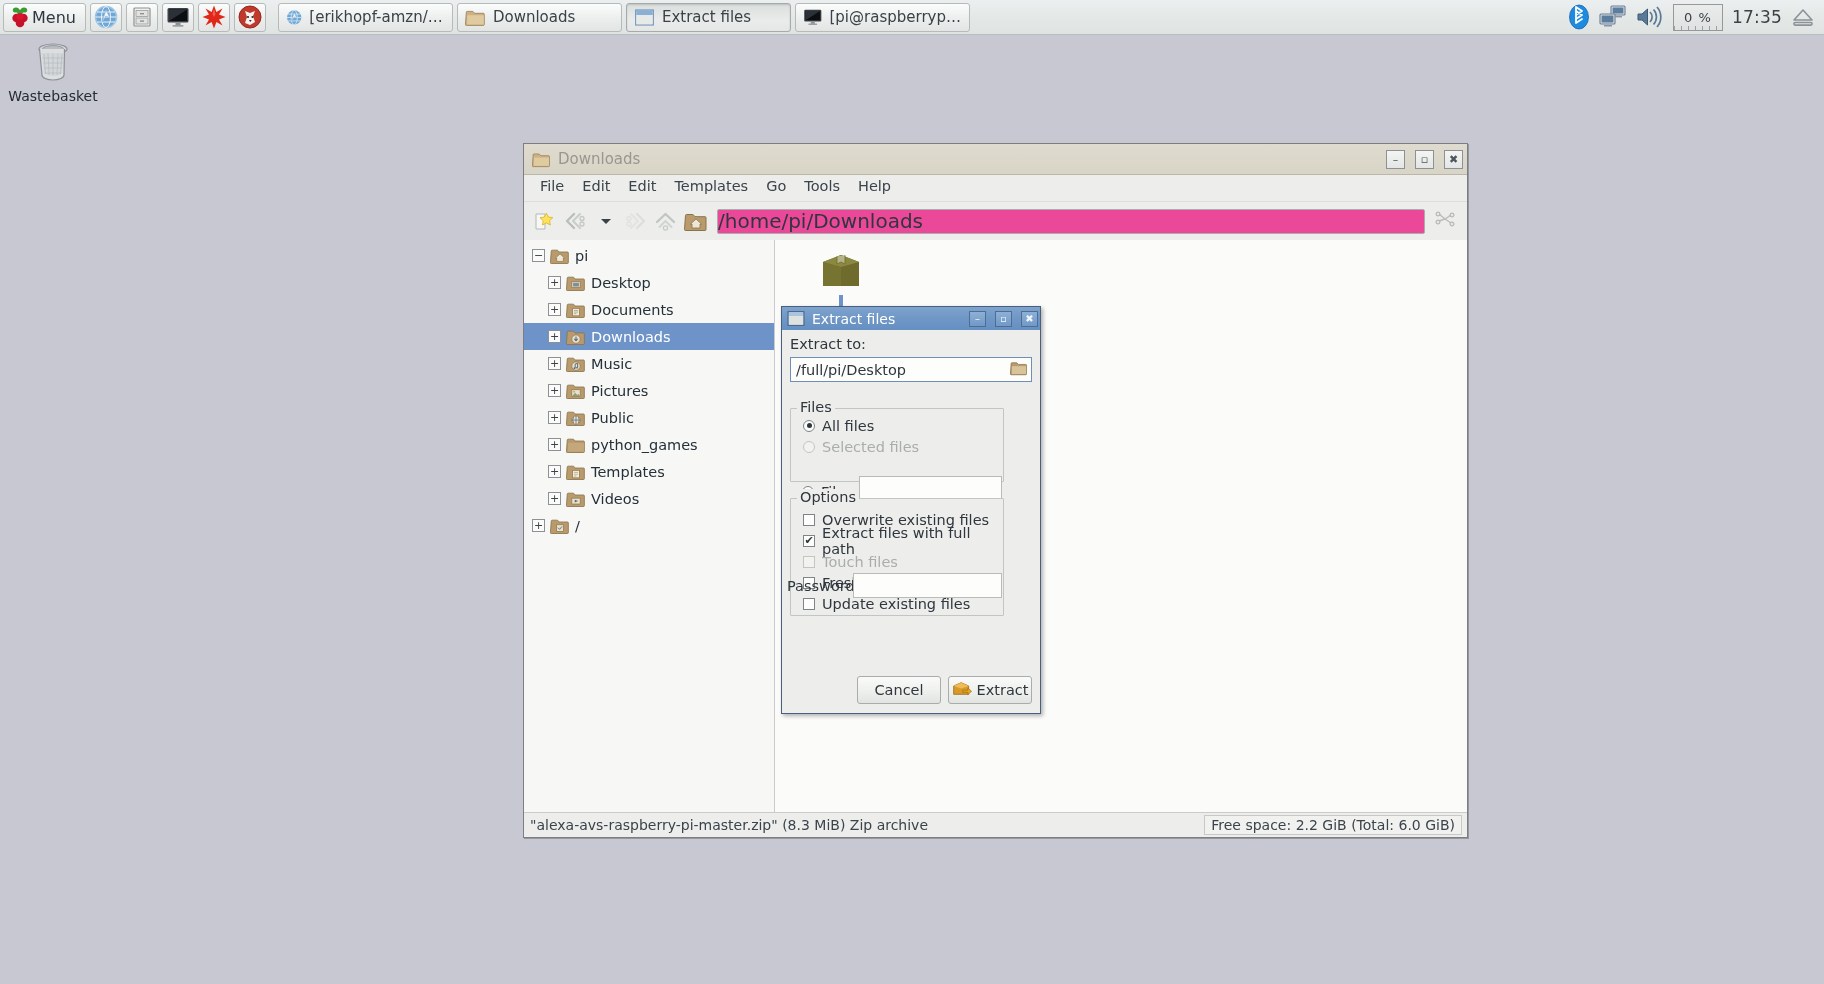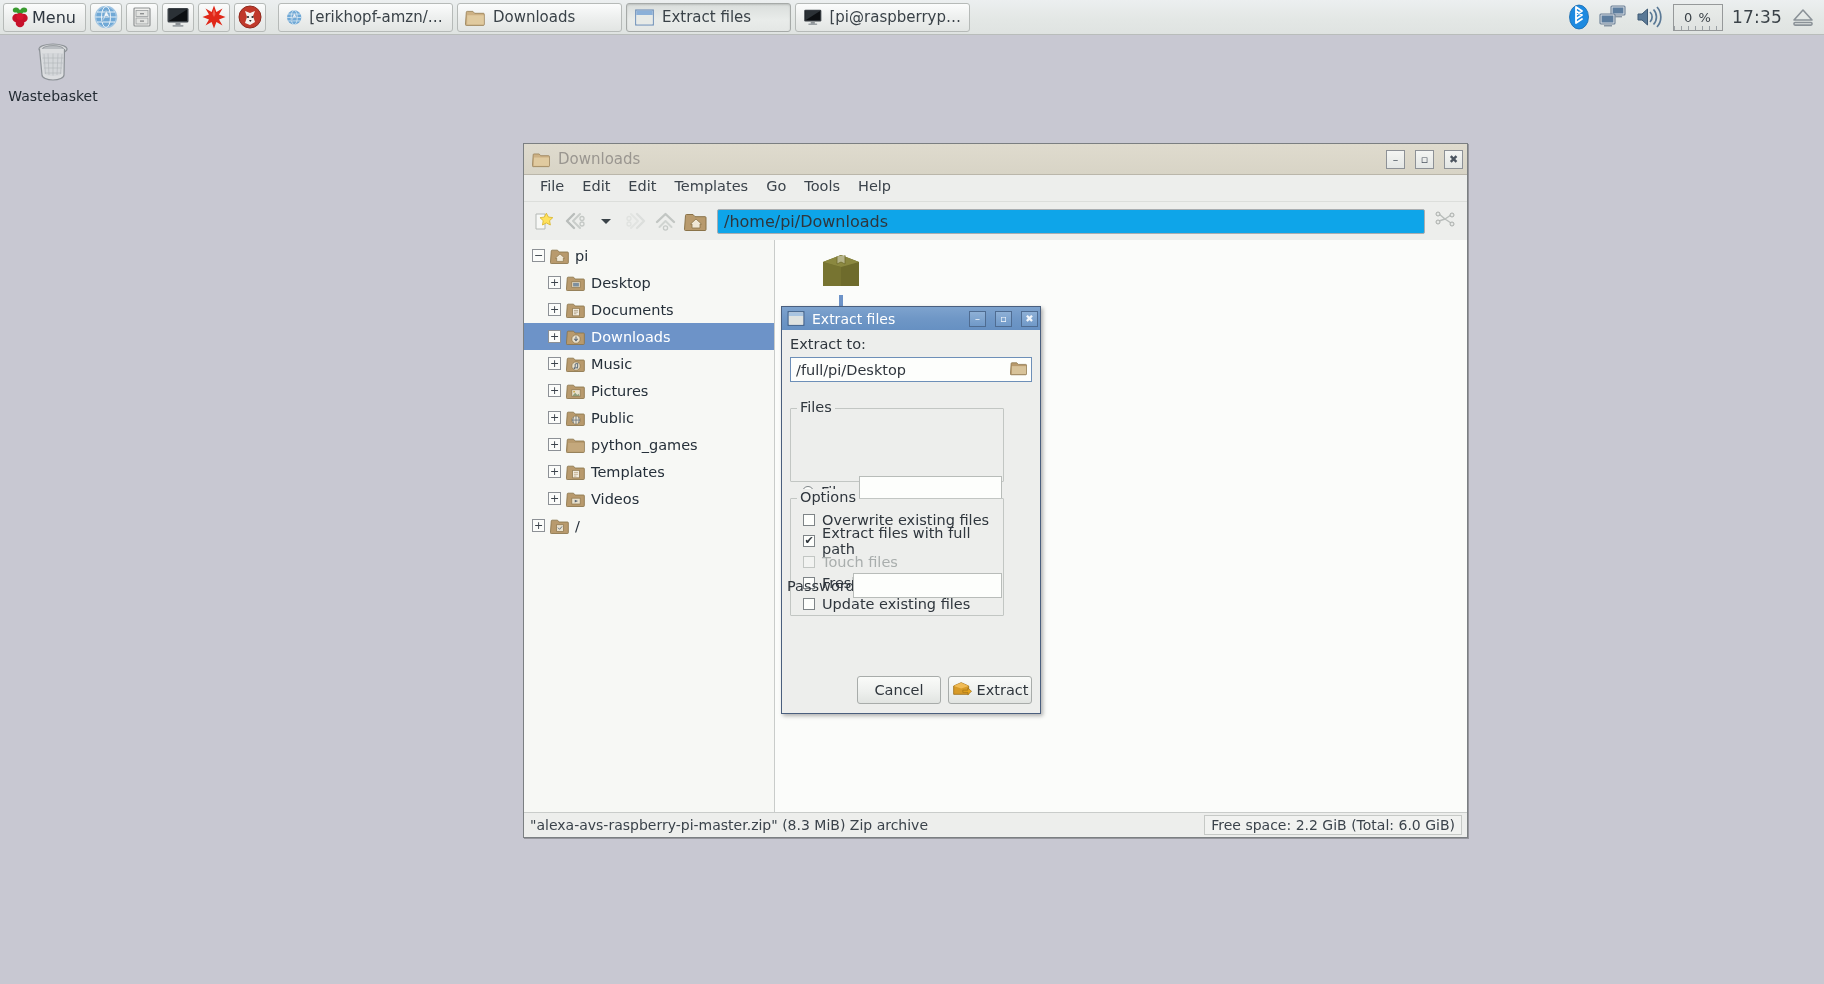--- a/index.html
+++ b/index.html
@@ -89,23 +89,23 @@
     background: #edeeec; border-bottom: 1px solid #dcdedb;
   }
   #fm-menubar .mi { font-size: 14.5px; color: #3b434b; padding: 3px 8px; }
   #fm-toolbar {
     height: 38px; flex: none; display: flex; align-items: center;
     padding: 0 8px; gap: 3px; background: #edeeec;
   }
   .tbicon { width: 27px; height: 27px; display: flex; align-items: center; justify-content: center; }
   #path-entry {
     flex: 1; height: 25px; margin-left: 5px;
-    border: 1px solid #a9adb0; background: #0ea5e9; border-radius: 2px;
-    display: flex; align-items: center; padding: 0 6px;
-    font-size: 16px; color: #2f363d; box-sizing: border-box;
+    border: 1px solid #a9adb0; background: #ec4899; border-radius: 2px;
+    display: flex; align-items: center; padding: 0 0;
+    font-size: 20px; color: #2f363d; box-sizing: border-box;
   }
   #fm-body { flex: 1; display: flex; min-height: 0; background: #edeeec; }
   #sidebar {
     width: 250px; flex: none; display: flex; flex-direction: column;
     border-right: 1px solid #c9ccca; background: #f7f8f5;
   }
   #dirtree-header {
     height: 28px; flex: none; display: flex; align-items: center;
     padding: 0 8px; background: #edeeec; border-bottom: 1px solid #d4d7d4;
     font-size: 14.5px; color: #3b434b;
@@ -608,20 +608,32 @@
       <span>
         <svg width="18" height="16" viewBox="0 0 24 21">
           <path d="M1.5 4.5 a1 1 0 011-1 h6.5 l2 2.2 h10 a1 1 0 011 1 v11.8 a1 1 0 01-1 1 h-19.5 a1 1 0 01-1-1 z" fill="#b89a6d" stroke="#8a7349" stroke-width="1"></path>
           <path d="M2.5 8 h19 v10.5 h-19 z" fill="#d8c39a"></path>
         </svg>
       </span>
     </div>
 
     <div class="grp" style="left:8px; top:78px; width:212px; height:72px;">
       <span class="cap">Files</span>
+      <div style="padding:6px 0 0 12px;">
+        <div class="row">
+          <span class="radio">
+              <span class="dot"></span>
+            </span>
+          <span>All files</span>
+        </div>
+        <div class="row dim">
+          <span class="radio dim"></span>
+          <span>Selected files</span>
+        </div>
+      </div>
     </div>
 
     <div class="row" style="position:absolute; left:20px; top:151px;">
       <span class="radio"></span>
       <span>Files:</span>
     </div>
     <div class="txtfield" style="position:absolute; left:77px; top:146px; width:143px;"></div>
 
     <div class="grp" style="left:8px; top:168px; width:212px; height:116px;">
       <span class="cap">Options</span>

